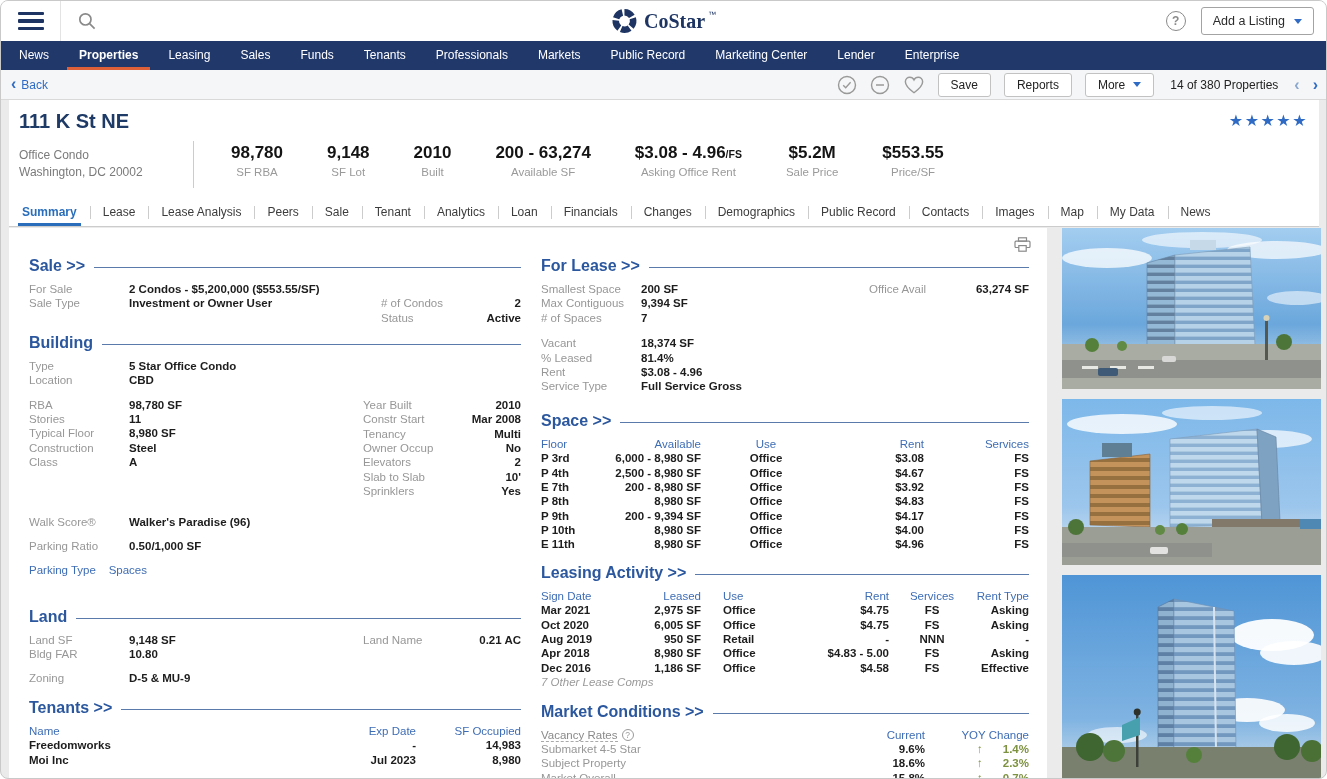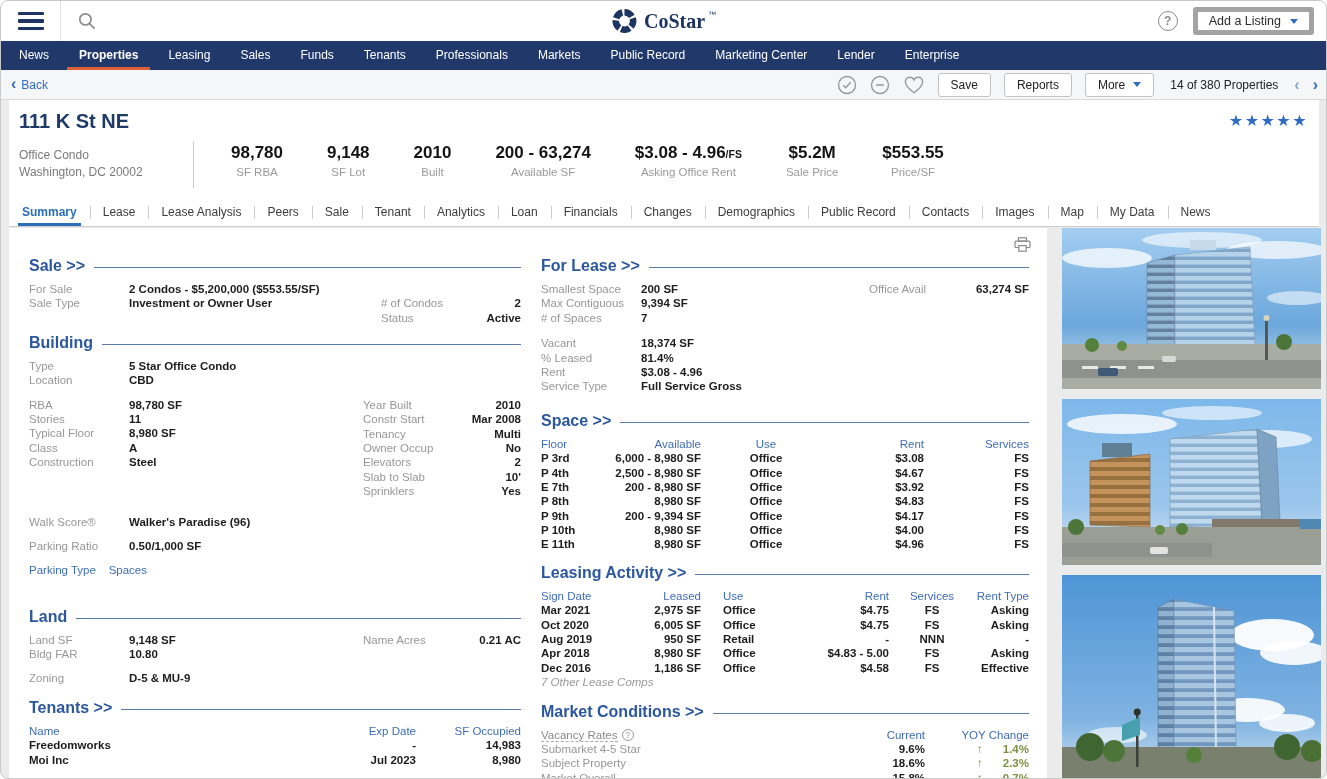--- a/index.html
+++ b/index.html
@@ -10,21 +10,21 @@
   .topbar{position:absolute;top:0;left:0;right:0;height:40px;background:#fff}
   .hamburger{position:absolute;left:17px;top:11px;width:26px;height:18px;display:flex;flex-direction:column;justify-content:space-between;cursor:pointer}
   .hamburger span{display:block;height:3.4px;background:#1e3563;border-radius:1px}
   .tb-div{position:absolute;left:59px;top:0;width:1px;height:40px;background:#e3e3e3}
   .searchbtn{position:absolute;left:77px;top:11px;cursor:pointer;display:flex}
   .logo{position:absolute;left:50%;top:0;height:40px;transform:translateX(-50%);display:flex;align-items:center;gap:7px}
   .logo-text{font-family:"Liberation Serif",serif;font-size:20px;font-weight:bold;color:#1e3563}
   .logo-tm{font-size:8px;color:#1e3563;align-self:flex-start;margin-top:9px;margin-left:-4px}
   .topbar-right{position:absolute;right:12px;top:0;height:40px;display:flex;align-items:center;gap:15px}
   .help-icon{width:20px;height:20px;border:1.6px solid #8a8a8a;border-radius:50%;color:#8a8a8a;font-size:12px;font-weight:bold;display:flex;align-items:center;justify-content:center;cursor:pointer}
-  .add-listing{height:28px;padding:0 11px;background:#fff;border:5px solid #a3a3a3;border-radius:3px;font-size:12.5px;color:#2b2b2b;display:flex;align-items:center;gap:9px;cursor:pointer;font-family:inherit}
+  .add-listing{height:28px;padding:0 11px;background:#fff;border:1px solid #a3a3a3;border-radius:3px;font-size:12.5px;color:#2b2b2b;display:flex;align-items:center;gap:9px;cursor:pointer;font-family:inherit}
   .caret{width:0;height:0;border-left:4.5px solid transparent;border-right:4.5px solid transparent;border-top:5.5px solid #2f6bc4}
 
   
   .navbar{position:absolute;top:40px;left:0;right:0;height:29px;background:#21386b;display:flex;padding-left:3px}
   .nav-item{position:relative;color:#fff;font-size:12px;line-height:29px;padding:0 15px;cursor:pointer;white-space:nowrap}
   .nav-item.active{font-weight:bold}
   .nav-item.active::after{content:"";position:absolute;left:3px;right:3px;bottom:0;height:3px;background:#dd6039}
 
   
   .toolbar{position:absolute;top:69px;left:0;right:0;height:30px;background:#f5f6f7;border-bottom:1px solid #d9d9d9}
@@ -344,26 +344,26 @@
               </div>
               <div class="frow w100">
                 <span class="flabel">Stories</span>
                 <span class="fval">11</span>
               </div>
               <div class="frow w100">
                 <span class="flabel">Typical Floor</span>
                 <span class="fval">8,980 SF</span>
               </div>
               <div class="frow w100">
+                <span class="flabel">Construction</span>
+                <span class="fval">Steel</span>
+              </div>
+              <div class="frow w100">
                 <span class="flabel">Class</span>
                 <span class="fval">A</span>
-              </div>
-              <div class="frow w100">
-                <span class="flabel">Construction</span>
-                <span class="fval">Steel</span>
               </div>
             </div>
           <div class="sub-right sr-158" style="top:39px">
 
           <div class="frow">
                 <span class="flabel">Year Built</span>
                 <span class="fval">2010</span>
               </div>
               <div class="frow">
                 <span class="flabel">Constr Start</span>
@@ -426,21 +426,21 @@
                 <span class="fval">9,148 SF</span>
               </div>
               <div class="frow w100">
                 <span class="flabel">Bldg FAR</span>
                 <span class="fval">10.80</span>
               </div>
             </div>
           <div class="sub-right sr-158" style="top:0">
 
           <div class="frow">
-                <span class="flabel">Name Acres</span>
+                <span class="flabel">Land Name</span>
                 <span class="fval">0.21 AC</span>
               </div>
             </div>
           <div class="mt10">
 
           <div class="frow w100">
                 <span class="flabel">Zoning</span>
                 <span class="fval">D-5 &amp; MU-9</span>
               </div>
             </div>

